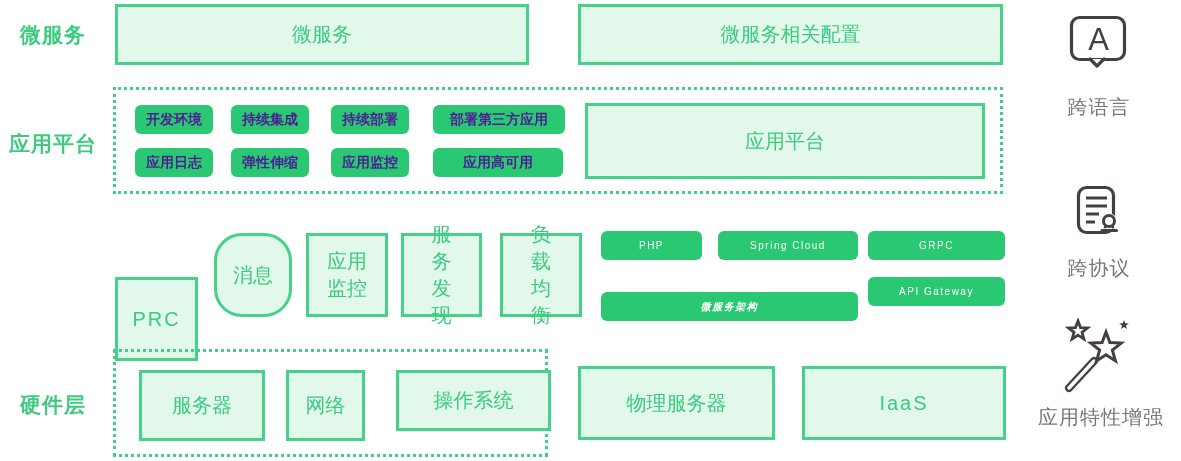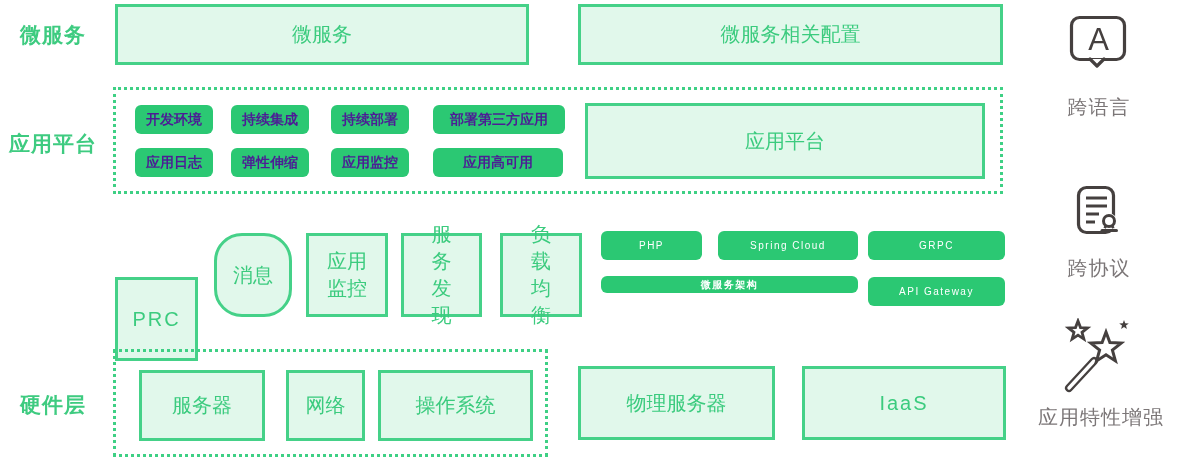--- a/index.html
+++ b/index.html
@@ -60,27 +60,27 @@
 
   <div class="lightbox latin" style="left:115px;top:233px;width:83px;height:84px;margin-top:44px;">PRC</div>
   <div class="lightbox" style="left:214px;top:233px;width:78px;height:84px;border-radius:28px;">消息</div>
   <div class="lightbox" style="left:306px;top:233px;width:82px;height:84px;padding:0 18px;">应用监控</div>
   <div class="lightbox" style="left:401px;top:233px;width:81px;height:84px;padding:0 18px;">服务发现</div>
   <div class="lightbox" style="left:500px;top:233px;width:82px;height:84px;padding:0 26px;">负载均衡</div>
 
   <div class="gbtn latin" style="left:601px;top:231px;width:101px;height:29px;">PHP</div>
   <div class="gbtn latin" style="left:718px;top:231px;width:140px;height:29px;">Spring Cloud</div>
   <div class="gbtn latin" style="left:868px;top:231px;width:137px;height:29px;">GRPC</div>
-  <div class="gbtn" style="left:601px;top:276px;width:257px;height:17px;font-weight:700;">微服务架构</div>
+  <div class="gbtn" style="left:601px;top:292px;width:257px;height:29px;font-weight:700;font-style:italic;">微服务架构</div>
   <div class="gbtn latin" style="left:868px;top:277px;width:137px;height:29px;">API Gateway</div>
 
   <div class="dotted" style="left:113px;top:349px;width:435px;height:108px;">
     <div class="lightbox" style="left:23px; top:18px;width:126px;height:71px;">服务器</div>
     <div class="lightbox" style="left:170px;top:18px;width:79px; height:71px;">网络</div>
-    <div class="lightbox" style="left:262px;top:18px;width:155px;height:71px;">操作系统</div>
+    <div class="lightbox" style="left:280px;top:18px;width:155px;height:61px;">操作系统</div>
   </div>
   <div class="lightbox" style="left:578px;top:366px;width:197px;height:74px;">物理服务器</div>
   <div class="lightbox latin" style="left:802px;top:366px;width:204px;height:74px;">IaaS</div>
 
   <svg class="rail-icon" style="left:1069px;top:15px;" width="58" height="56" viewBox="0 0 58 56">
     <rect x="2.5" y="2.5" width="53" height="42" rx="8" fill="none" stroke="#45403f" stroke-width="3.2"></rect>
     <path d="M21 44 L28 51 L35 44" fill="#ffffff" stroke="#45403f" stroke-width="3.2" stroke-linejoin="round" stroke-linecap="round"></path>
     <text x="29.5" y="35" text-anchor="middle" font-size="31" fill="#45403f" font-family="Liberation Sans, sans-serif">A</text>
   </svg>
   <div class="rail-label" style="left:1043px;top:94px;width:112px;">跨语言</div>

